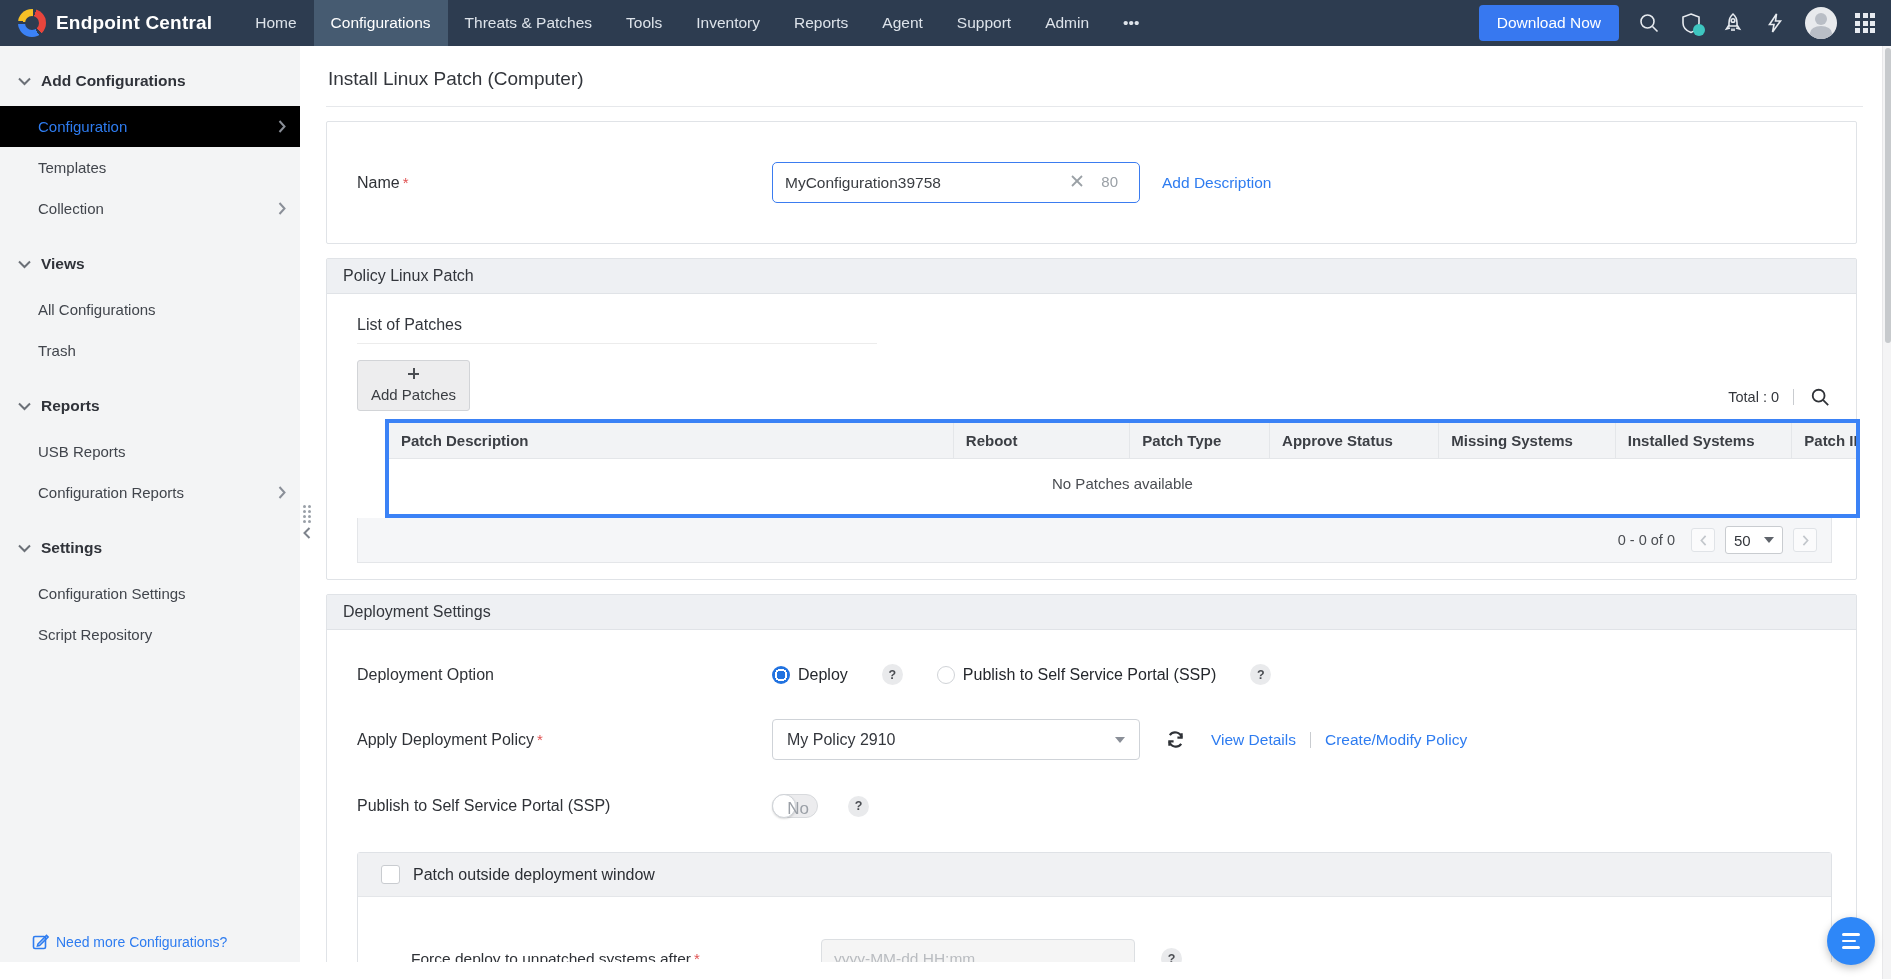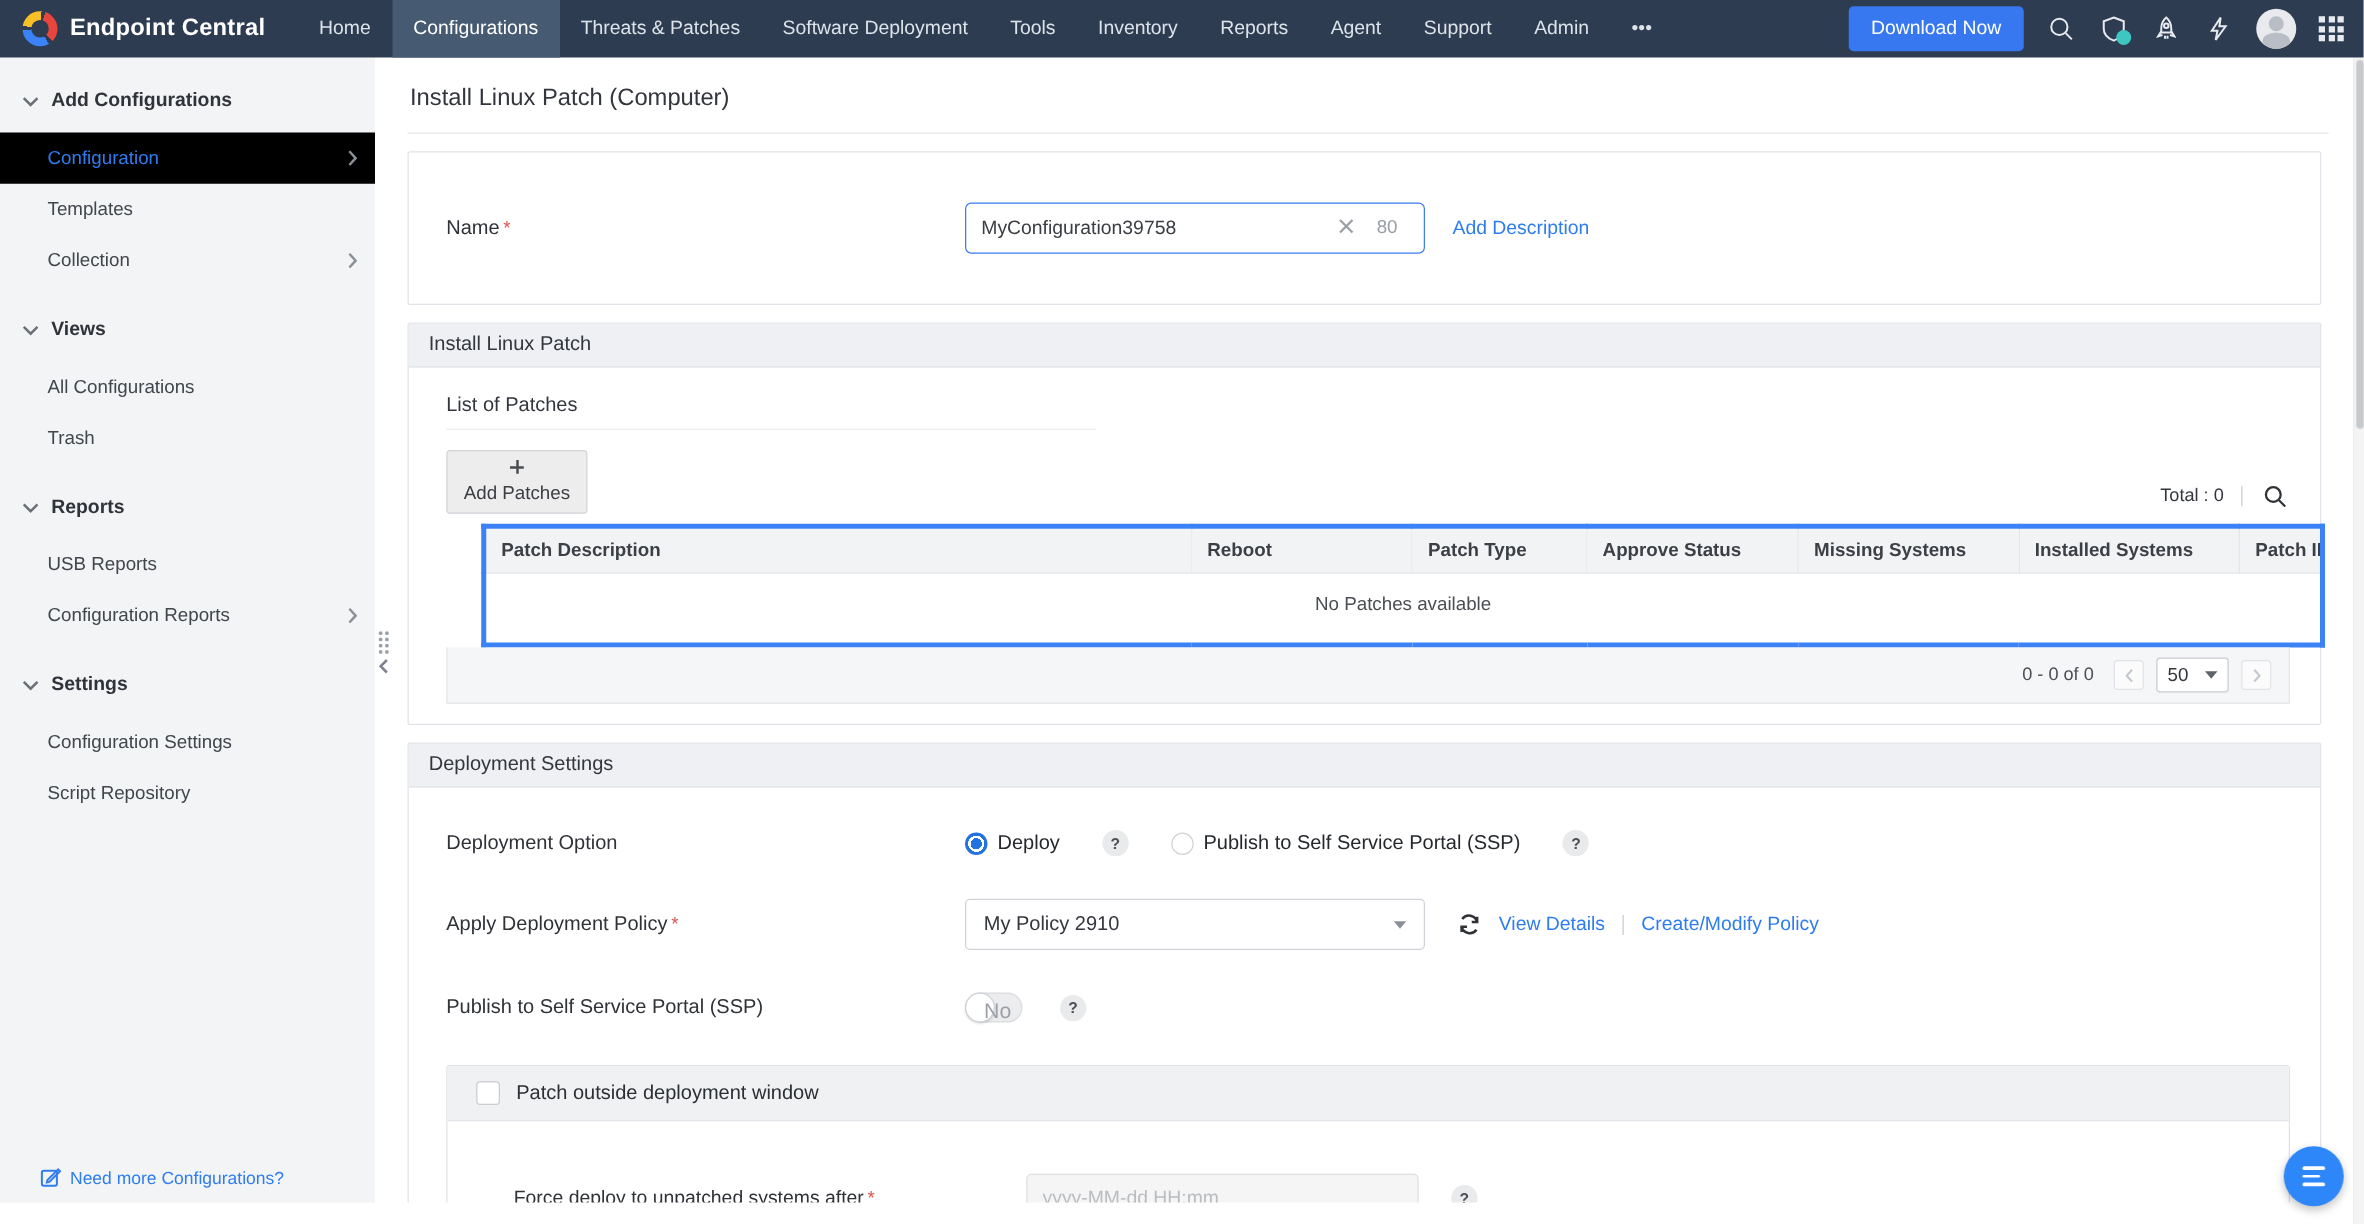--- a/index.html
+++ b/index.html
@@ -109,21 +109,21 @@
   .radio.on { background:radial-gradient(circle,#2273e0 0 4.5px,#fff 4.5px 6.5px,#2273e0 6.5px); }
   .radio.off { border:1.5px solid #d0d3d7; background:#fff; }
   .radio-label { font-size:16px; color:#25282d; margin-left:8px; }
   .help { width:21px; height:21px; border-radius:50%; background:#e9eaec; color:#4a4d52; font-size:12.5px; font-weight:bold;
     display:flex; align-items:center; justify-content:center; cursor:pointer; flex-shrink:0; }
   .policy-select { width:368px; height:41px; border:1px solid #cfd3d8; border-radius:4px; background:#fff;
     display:flex; align-items:center; justify-content:space-between; padding:0 14px; font-size:16px; color:#33363c; cursor:pointer; flex-shrink:0; }
   .policy-select .caret-down { border-top-color:#8a8f98; }
   .refresh-icon { margin:0 14px 0 26px; display:flex; cursor:pointer; }
   .refresh-icon svg { stroke:#2f3237; fill:none; stroke-width:2.2; }
-  .policy-links { display:flex; align-items:center; gap:14px; }
+  .policy-links { display:flex; align-items:center; gap:14px;margin-left:12px; }
   .toggle { width:46px; height:24px; border-radius:12px; background:#ececee; border:1px solid #d8dadd;
     position:relative; cursor:pointer; flex-shrink:0; }
   .toggle .knob { position:absolute; left:-1px; top:-1px; width:24px; height:24px; border-radius:50%;
     background:#fff; border:1px solid #cfd3d8; box-shadow:0 1px 2px rgba(0,0,0,.15); }
   .toggle .toggle-text { position:absolute; right:8px; top:4px; font-size:17px; color:#9ba0a7; }
 
   .window-box { border:1px solid #dfe2e6; border-radius:3px; margin:6px 0 0 0; }
   .window-header { background:#f0f1f3; border-bottom:1px solid #e4e6e9; padding:12px 0 12px 23px;
     display:flex; align-items:center; gap:13px; }
   .checkbox { width:19px; height:19px; background:#fff; border:1px solid #c9ccd0; border-radius:3px; cursor:pointer; flex-shrink:0; }
@@ -149,21 +149,20 @@
 
 <div class="navbar">
   <div class="brand">
     <div class="logo-ring"></div>
     <span class="brand-name">Endpoint Central</span>
   </div>
   <div class="nav-menu">
     <div class="nav-item">Home</div>
     <div class="nav-item active">Configurations</div>
     <div class="nav-item">Threats &amp; Patches</div>
-    <div class="nav-item">Software Deployment</div>
     <div class="nav-item">Tools</div>
     <div class="nav-item">Inventory</div>
     <div class="nav-item">Reports</div>
     <div class="nav-item">Agent</div>
     <div class="nav-item">Support</div>
     <div class="nav-item">Admin</div>
     <div class="nav-item">•••</div>
   </div>
   <div class="nav-right">
     <button class="download-btn">Download Now</button>
@@ -326,21 +325,21 @@
                 </svg>
             </span>
             <span class="char-count">80</span>
           </div>
           <a class="link add-desc">Add Description</a>
         </div>
       </div>
     </div>
 
     <div class="section-box">
-      <div class="section-header">Install Linux Patch</div>
+      <div class="section-header">Policy Linux Patch</div>
       <div class="patch-body">
         <div class="list-label">List of Patches</div>
         <div class="list-underline"></div>
         <div class="patch-toolbar">
           <button class="add-patches-btn">
             <span class="plus-icon"></span>
             <span>Add Patches</span>
           </button>
           <div class="total-wrap">
             <span>Total : 0</span>

